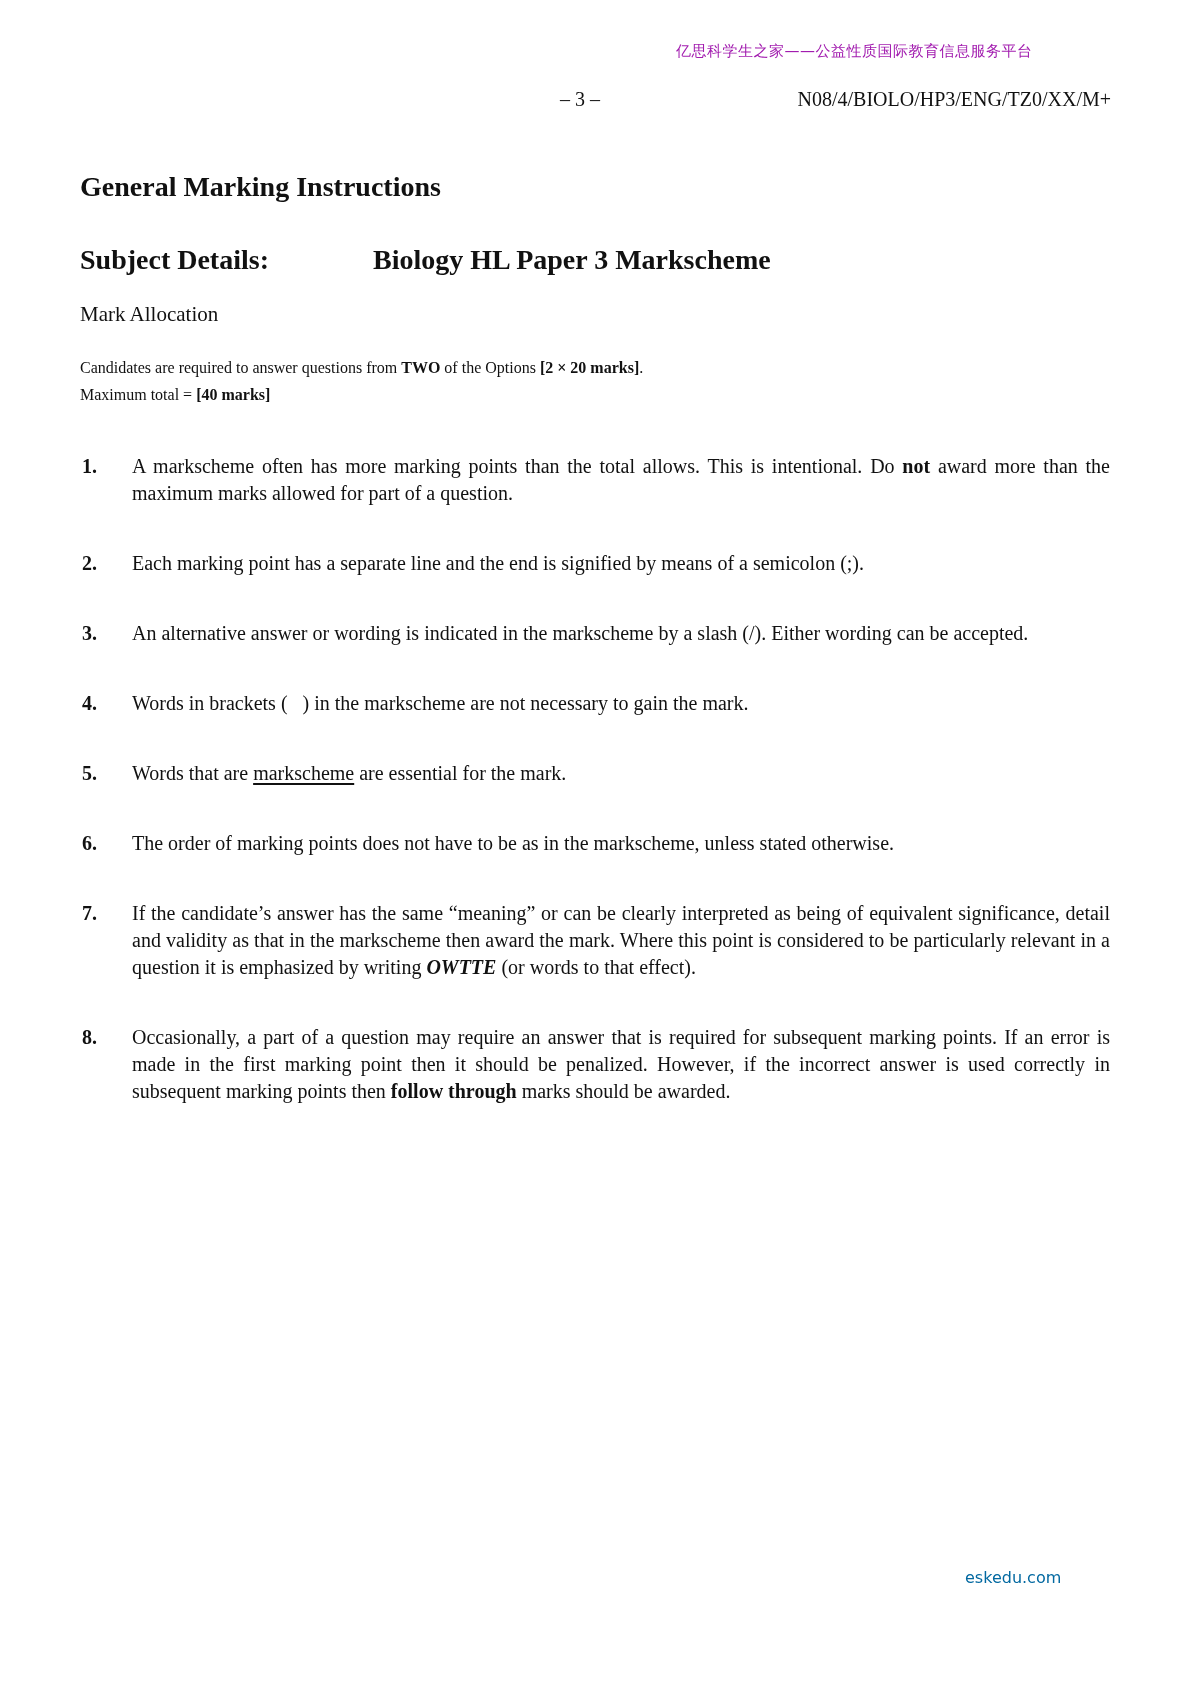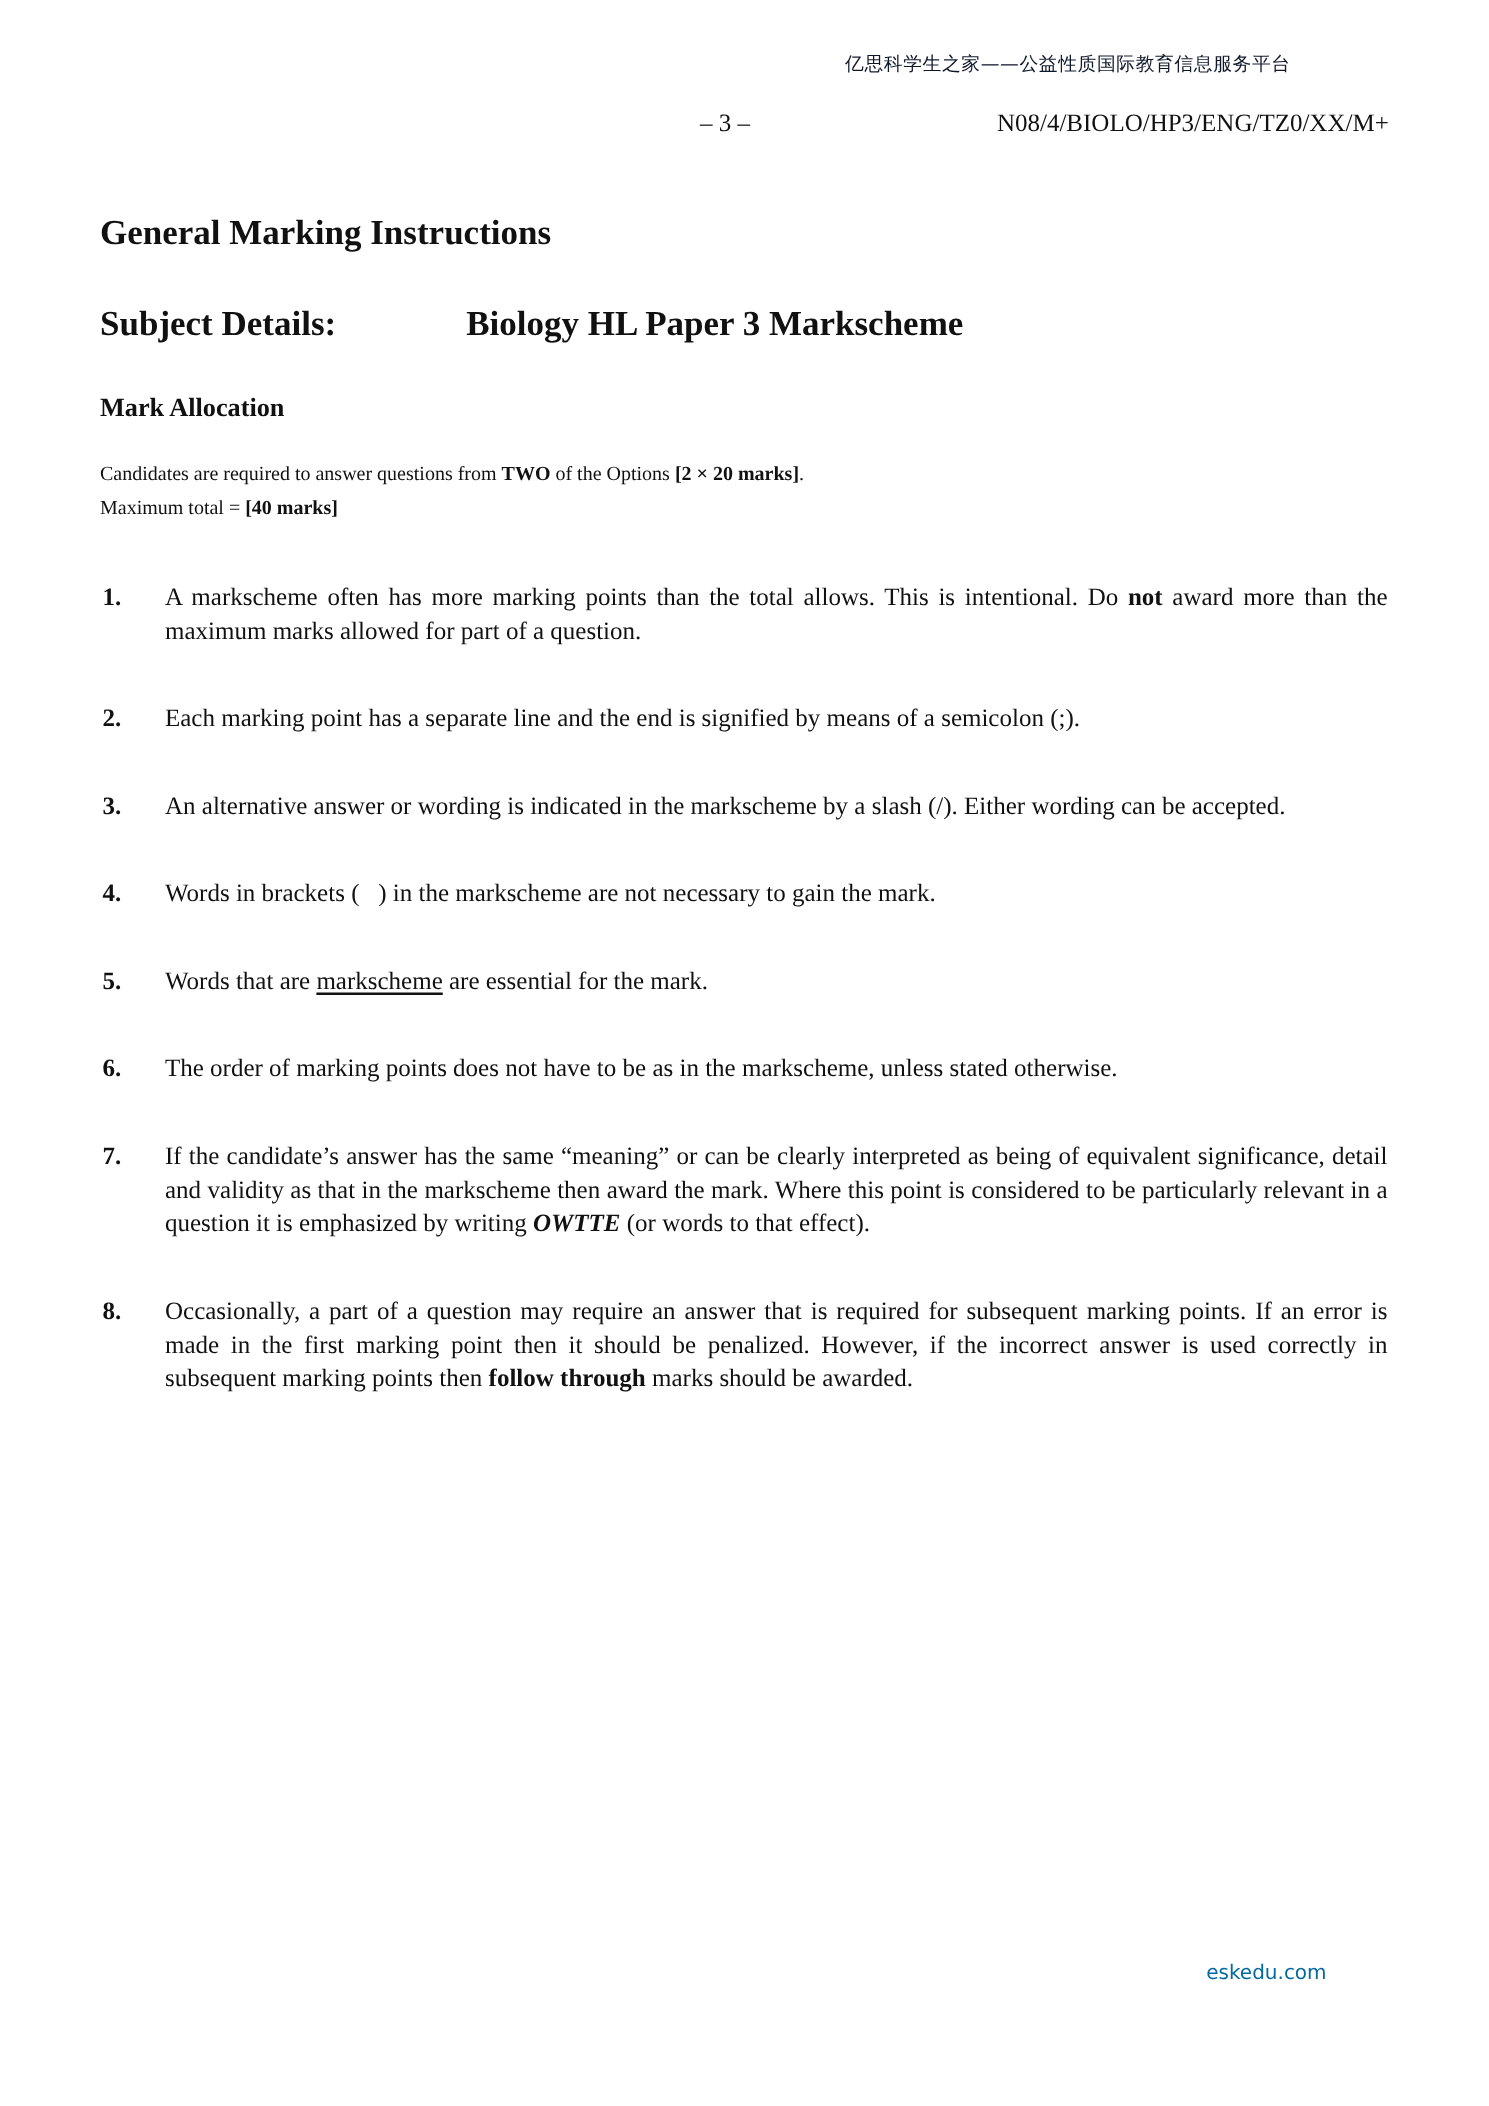--- a/index.html
+++ b/index.html
@@ -11,21 +11,21 @@
     font-family: "Liberation Serif", "DejaVu Serif", serif;
     color: #111111;
     overflow: hidden;
   }
   .wm-top {
     position: absolute;
     top: 42px;
     left: 676px;
     font-family: "DejaVu Sans", "Liberation Sans", sans-serif;
     font-size: 15px;
-    color: #0f172a;
+    color: #a21caf;
     letter-spacing: 0.5px;
     white-space: nowrap;
     text-align: center;
   }
   .hdr-pagenum {
     position: absolute;
     top: 88px;
     left: 560px;
     font-size: 20px;
     white-space: nowrap;
@@ -50,24 +50,24 @@
     margin: 0;
   }
   .subject-row {
     margin-top: 39px;
     font-size: 28px;
     line-height: 34px;
     font-weight: bold;
   }
   .subject-label { display: inline-block; width: 293px; }
   .section-heading {
-    margin-top: 36px;
+    margin-top: 24px;
     font-size: 21px;
     line-height: 26px;
-    font-weight: bold;
+    font-weight: normal;
   }
   .alloc {
     margin-top: 27px;
     font-size: 16px;
     line-height: 27px;
   }
   .list { margin-top: 0; }
   .item {
     display: flex;
     margin-top: 43px;

